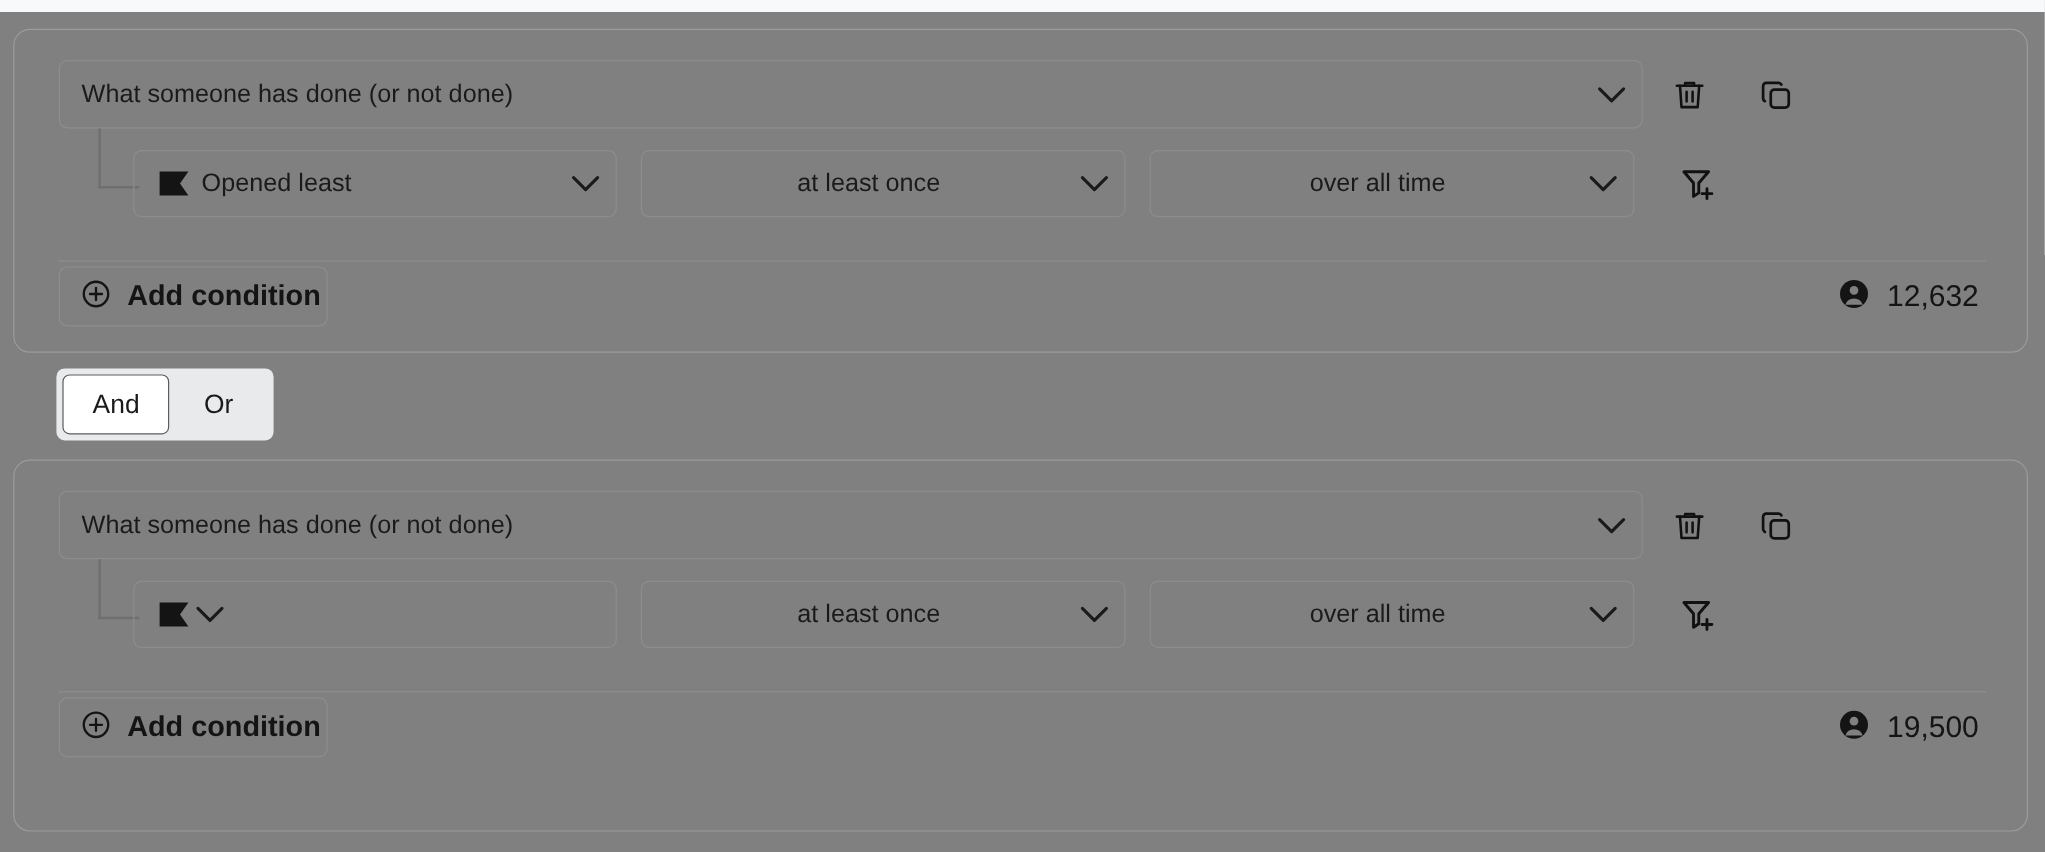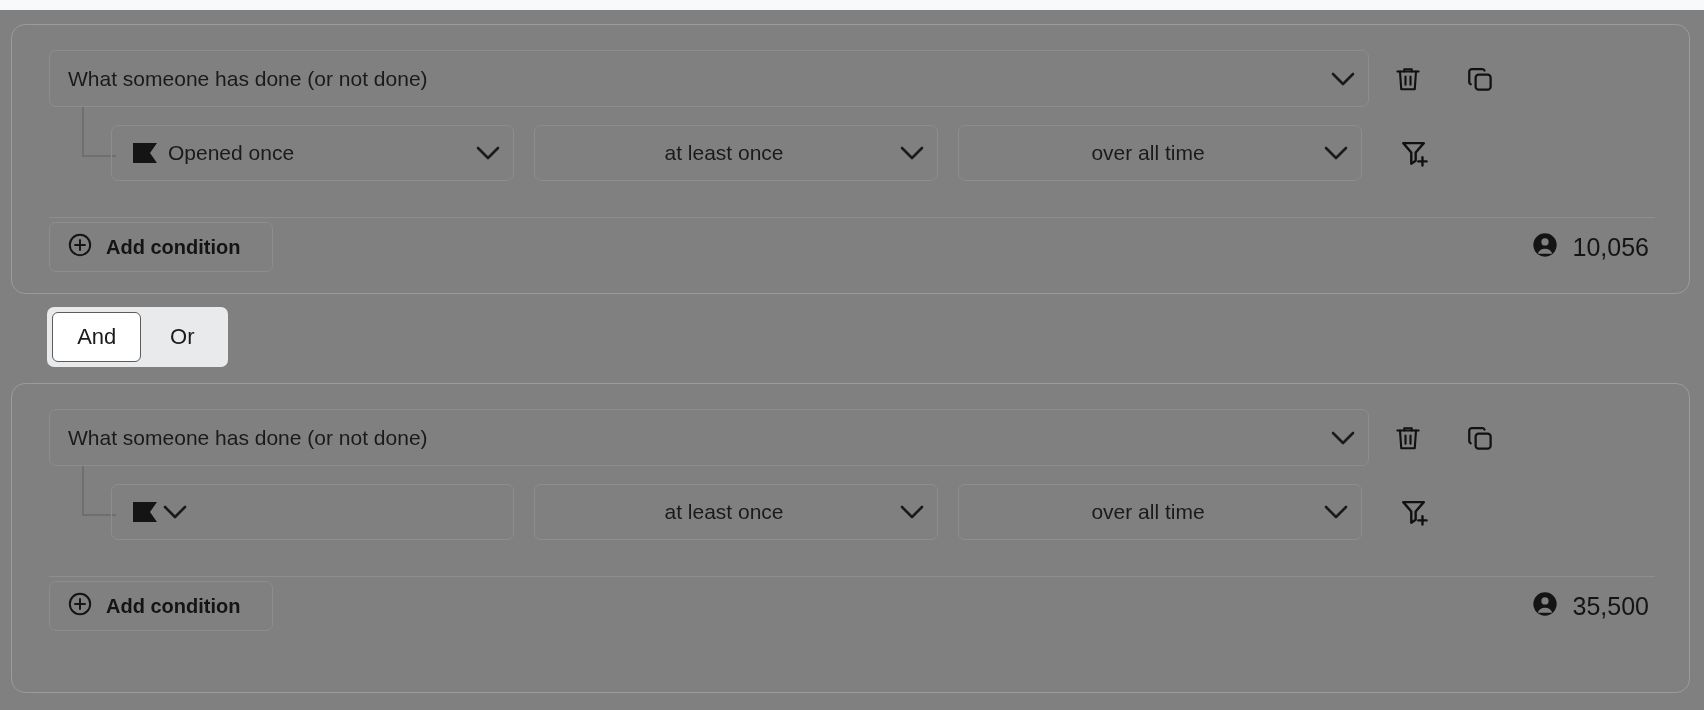--- a/index.html
+++ b/index.html
@@ -186,21 +186,21 @@
     border-radius: 7px;
     box-sizing: border-box;
     display: flex;
     align-items: center;
     gap: 13px;
     padding-left: 17px;
     cursor: pointer;
     background: transparent;
   }
   .add-condition .ac-label {
-    font-size: 20px;
+    font-size: 24px;
     font-weight: bold;
     color: #141414;
   }
   .count-wrap {
     display: flex;
     align-items: center;
     gap: 14px;
     padding-right: 6px;
   }
   .count-value {
@@ -278,21 +278,21 @@
 
     <div class="elbow"></div>
 
     <div class="cond-row">
       <div class="cond-select metric">
         <span class="flag-icon">
           <svg width="26" height="22" viewBox="0 0 26 22">
               <path d="M1 1 H25 L18 11 L25 21 H1 Z" fill="#141414"></path>
             </svg>
         </span>
-        <span class="c-text">Opened once</span>
+        <span class="c-text">Opened least</span>
         <span class="chev">
           <svg width="26" height="16" viewBox="0 0 26 16">
               <polyline points="3,3 13,13 23,3" fill="none" stroke="#1a1a1a" stroke-width="2.6" stroke-linecap="round" stroke-linejoin="round"></polyline>
             </svg>
         </span>
       </div>
 
       <div class="cond-select freq">
         <span class="c-text">at least once</span>
         <span class="chev">
@@ -332,21 +332,21 @@
         <span class="ac-label">Add condition</span>
       </div>
       <div class="count-wrap">
         <span>
           <svg width="28" height="28" viewBox="0 0 24 24">
             <circle cx="12" cy="12" r="10" fill="#141414"></circle>
             <circle cx="12" cy="9.4" r="3.1" fill="#808080"></circle>
             <path d="M5.8 19.6a6.6 6.6 0 0 1 12.4 0z" fill="#808080"></path>
           </svg>
         </span>
-        <span class="count-value">10,056</span>
+        <span class="count-value">12,632</span>
       </div>
     </div>
 
   </div>
 </div>
 
 <div id="andor-toggle">
   <div class="seg and selected">
     <span>And</span>
   </div>
@@ -439,18 +439,18 @@
         <span class="ac-label">Add condition</span>
       </div>
       <div class="count-wrap">
         <span>
           <svg width="28" height="28" viewBox="0 0 24 24">
             <circle cx="12" cy="12" r="10" fill="#141414"></circle>
             <circle cx="12" cy="9.4" r="3.1" fill="#808080"></circle>
             <path d="M5.8 19.6a6.6 6.6 0 0 1 12.4 0z" fill="#808080"></path>
           </svg>
         </span>
-        <span class="count-value">35,500</span>
+        <span class="count-value">19,500</span>
       </div>
     </div>
 
   </div>
 </div>
 
 </body></html>

